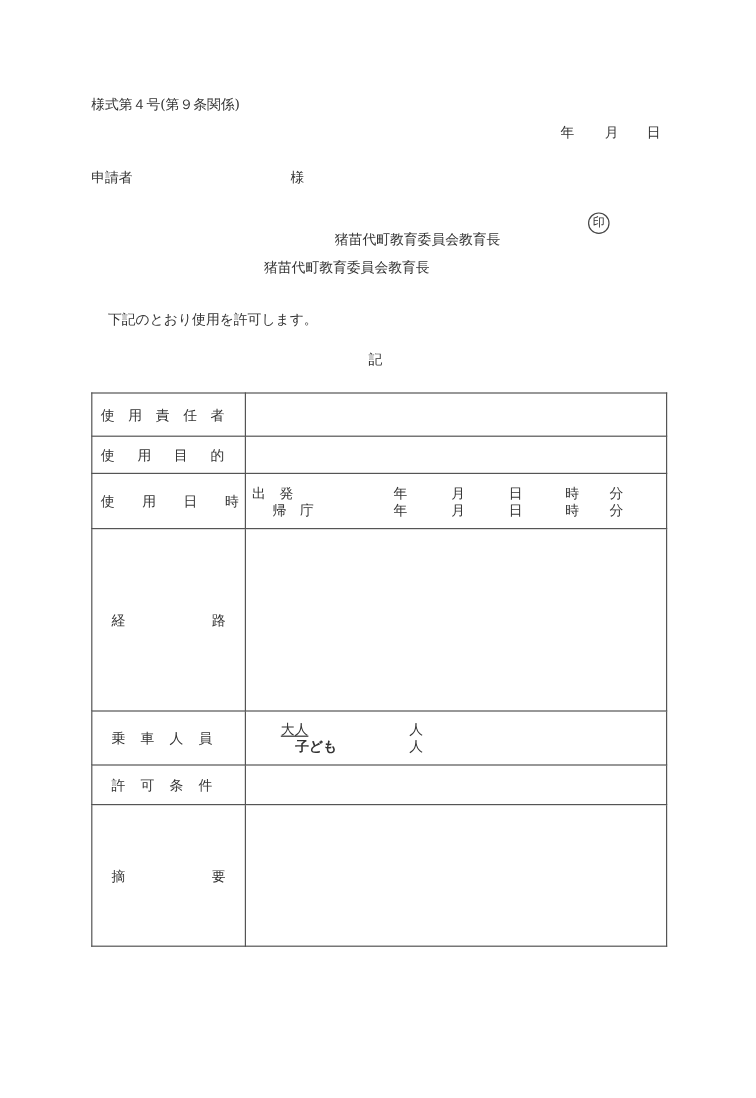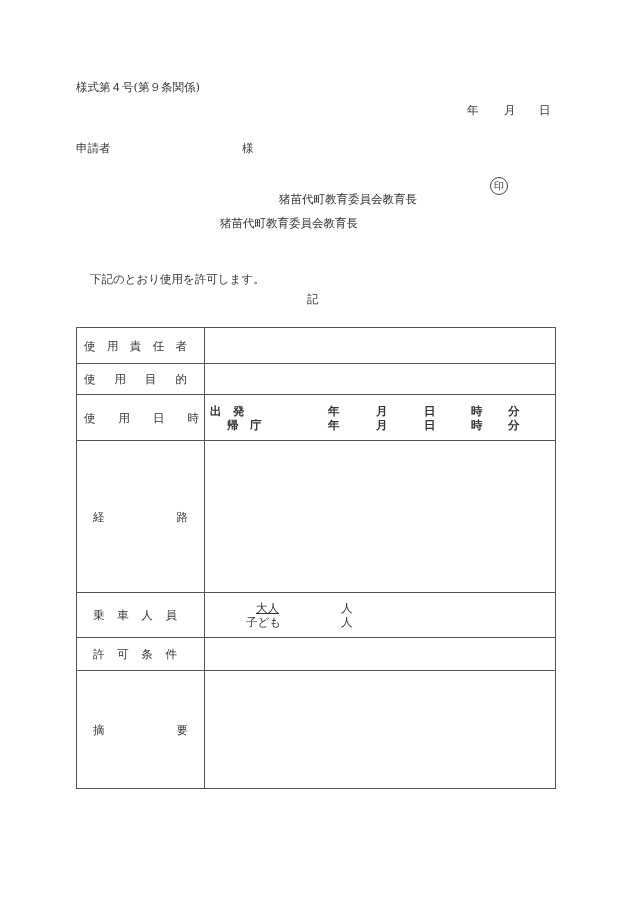--- a/index.html
+++ b/index.html
@@ -13,21 +13,21 @@
     .form-table {
       position: absolute; left: 76px; top: 327px; width: 480px;
       border-collapse: collapse; table-layout: fixed;
     }
     .form-table td { border: 1px solid #555555; padding: 0; vertical-align: middle; }
     .form-table td.label { width: 127px; }
     .label-inner { display: flex; justify-content: space-between; line-height: 14px; }
     .r1 { height: 36px; } .r2 { height: 31px; } .r3 { height: 46px; }
     .r4 { height: 152px; } .r5 { height: 45px; } .r6 { height: 33px; } .r7 { height: 118px; }
     .dt-row { display: flex; line-height: 14px; height: 14px; position: relative; }
-    .dt-row span { position: absolute; font-weight: bold; }
+    .dt-row span { position: absolute; }
     .ppl-row { display: flex; line-height: 14px; height: 14px; position: relative; }
     .ppl-row span { position: absolute; }
     .seal {
       position: absolute; left: 490px; top: 177px; width: 16px; height: 16px;
       border: 1px solid #444; border-radius: 50%;
       font-size: 10px; line-height: 16px; text-align: center;
     }
   </style>
 </head>
 <body>
@@ -41,21 +41,21 @@
 </div>
 
 <div class="abs" style="left:76px; top:141px;">申請者</div>
 <div class="abs" style="left:115px; top:139px; width:120px; height:16px;"></div>
 <div class="abs" style="left:242px; top:141px;">様</div>
 
 <div class="abs" style="left:279px; top:192px;">猪苗代町教育委員会教育長</div>
 <div class="seal">印</div>
 
 <div class="abs" style="left:220px; top:216px;">猪苗代町教育委員会教育長</div>
-<div class="abs" style="left:90px; top:272px;">下記のとおり使用を許可します。</div>
+<div class="abs" style="left:90px; top:259px;">下記のとおり使用を許可します。</div>
 <div class="abs" style="left:307px; top:292px;">記</div>
 
 <table class="form-table">
   <tbody>
       <tr class="r1">
     <td class="label">
       <div class="label-inner" style="margin:0 17px 0 7px;">
         <span>使</span>
         <span>用</span>
         <span>責</span>
@@ -117,25 +117,25 @@
     <td class="label">
       <div class="label-inner" style="margin:0 27px 0 16px;">
         <span>乗</span>
         <span>車</span>
         <span>人</span>
         <span>員</span>
       </div>
     </td>
     <td>
       <div class="ppl-row">
-        <span style="left:51px;text-decoration:underline;">大人</span>
+        <span style="left:29px;text-decoration:underline;">大人</span>
         <span style="left:136px;">人</span>
       </div>
       <div class="ppl-row">
-        <span style="left:41px;">子ども</span>
+        <span style="left:41px;font-weight:bold;">子ども</span>
         <span style="left:136px;">人</span>
       </div>
     </td>
   </tr>
   <tr class="r6">
     <td class="label">
       <div class="label-inner" style="margin:0 27px 0 16px;">
         <span>許</span>
         <span>可</span>
         <span>条</span>

